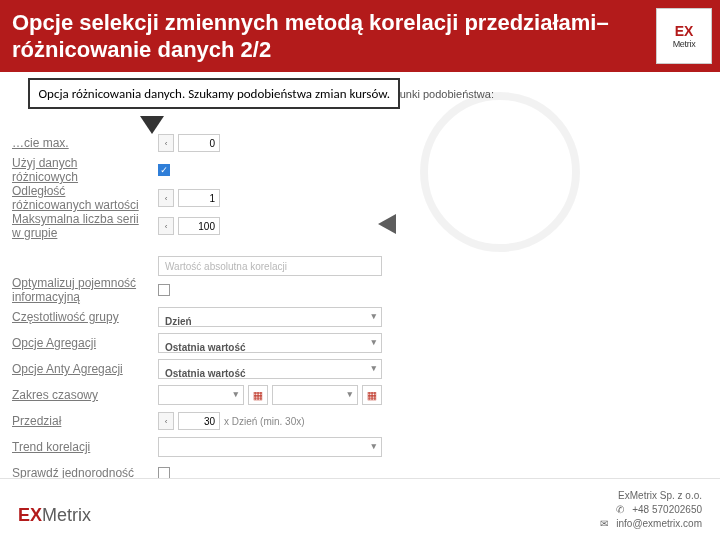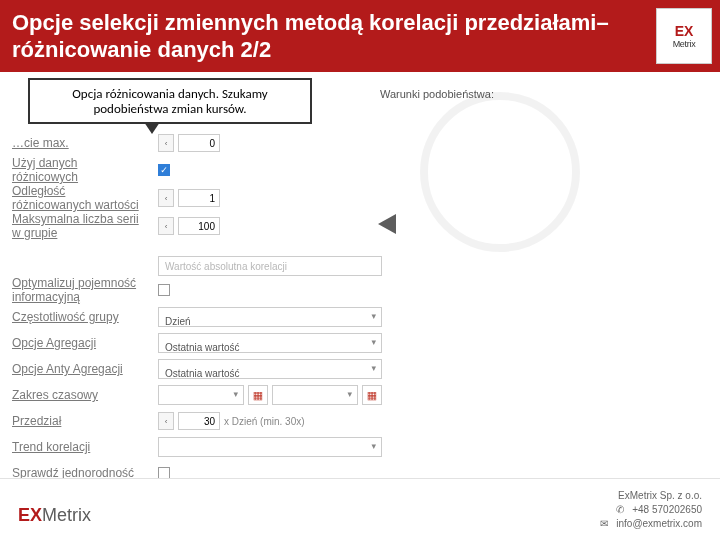--- a/index.html
+++ b/index.html
@@ -64,25 +64,25 @@
     opacity: 0.05;
     border: 8px solid #000;
     border-radius: 50%;
     pointer-events: none;
   }
 
   .callout1 {
     position: absolute;
     top: 6px;
     left: 28px;
-    width: 284px;
+    width: 372px;
     border: 2px solid #333;
     background: #fff;
     padding: 6px 8px;
-    text-align: center;
+    text-align: right;
     font-size: 13px;
     font-family: Calibri, Arial, sans-serif;
     z-index: 10;
   }
   .callout1-pointer {
     position: absolute;
     left: 140px;
     top: 44px;
     width: 0; height: 0;
     border-left: 12px solid transparent;
@@ -189,20 +189,21 @@
     flex: 1;
     height: 20px;
     border: 1px solid #ccc;
     font-size: 10px;
     color: #555;
     padding: 8px 18px 0 6px;
     position: relative;
     background: #fff;
     display: flex;
     align-items: center;
+    font-weight: bold;
   }
   .select::after {
     content: "▾";
     position: absolute;
     right: 5px;
     top: 3px;
     font-size: 9px;
     color: #888;
   }
   .placeholder-text {

